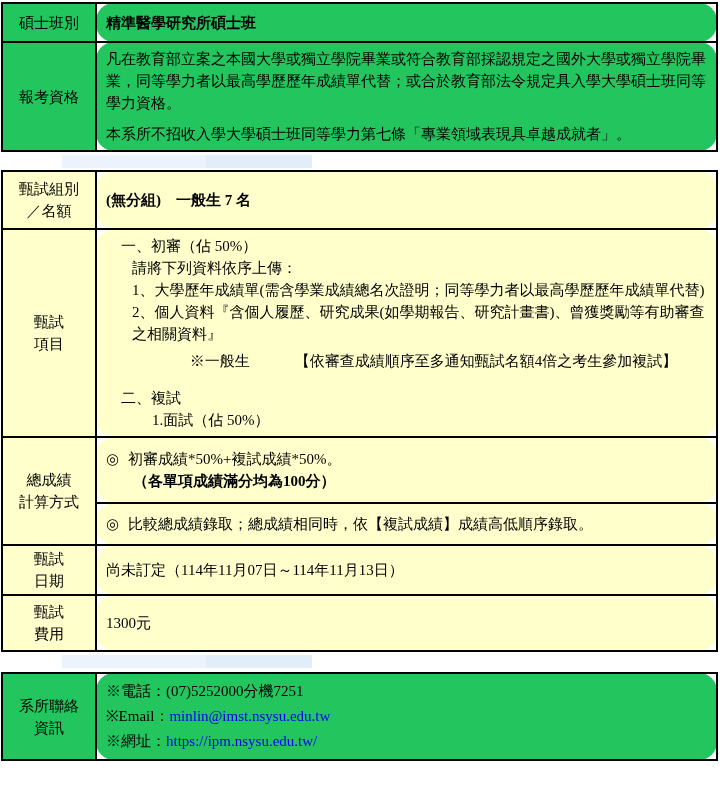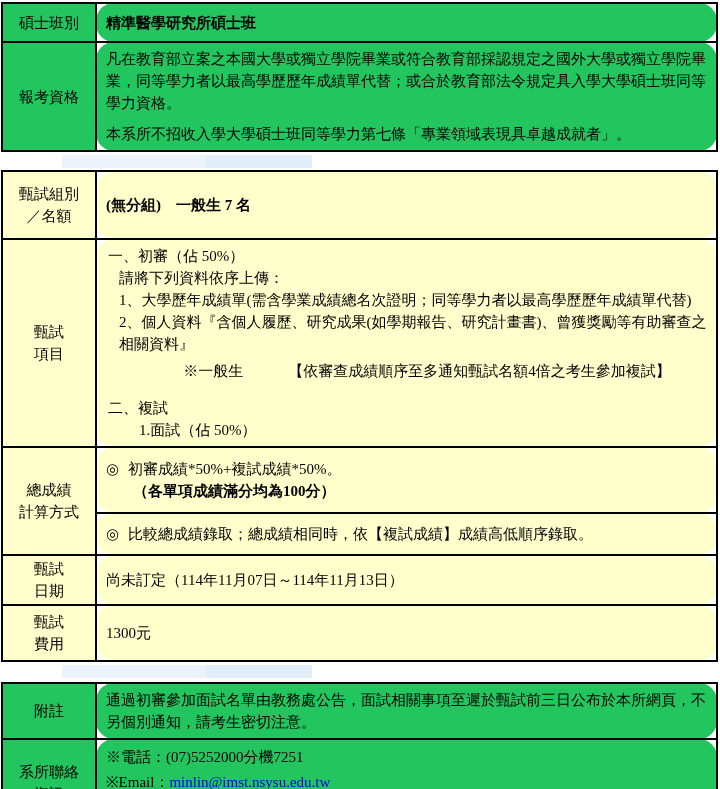--- a/index.html
+++ b/index.html
@@ -103,32 +103,32 @@
     </div>
 </div>
 
 <table class="tbl yellow">
   <colgroup>
       <col style="width:94px;">
       <col>
     </colgroup>
   <tbody>
       <tr>
-    <td class="lbl" style="height:68px;">
+    <td class="lbl" style="height:58px;">
       <div>甄試組別</div>
       <div>／名額</div>
     </td>
     <td class="val big">(無分組)　一般生 7 名</td>
   </tr>
   <tr>
     <td class="lbl" style="height:195px;">
       <div>甄試</div>
       <div>項目</div>
     </td>
-    <td class="val list" style="padding-left:3px;">
+    <td class="val list" style="padding-left:16px;">
       <div class="ln pl1">一、初審（佔 50%）</div>
       <div class="ln pl2">請將下列資料依序上傳：</div>
       <div class="ln pl2">1、大學歷年成績單(需含學業成績總名次證明；同等學力者以最高學歷歷年成績單代替)</div>
       <div class="ln pl2">2、個人資料『含個人履歷、研究成果(如學期報告、研究計畫書)、曾獲獎勵等有助審查之相關資料』</div>
       <div class="ln pl3 mt1">※一般生　　　【依審查成績順序至多通知甄試名額4倍之考生參加複試】</div>
       <div class="ln pl1 mt2">二、複試</div>
       <div class="ln pl4">1.面試（佔 50%）</div>
     </td>
   </tr>
   <tr>
@@ -169,24 +169,20 @@
       <span class="seg2"></span>
     </div>
 </div>
 
 <table class="tbl green">
   <colgroup>
       <col style="width:94px;">
       <col>
     </colgroup>
   <tbody>
-      <tr>
-    <td class="lbl" style="height:48px;">附註</td>
-    <td class="val">通過初審參加面試名單由教務處公告，面試相關事項至遲於甄試前三日公布於本所網頁，不另個別通知，請考生密切注意。</td>
-  </tr>
   <tr>
     <td class="lbl" style="height:74px;">
       <div>系所聯絡</div>
       <div>資訊</div>
     </td>
     <td class="val contact">
       <div class="ln"><span>※電話：</span><span>(07)5252000分機7251</span></div>
       <div class="ln"><span>※Email：</span><a class="link">minlin@imst.nsysu.edu.tw</a></div>
       <div class="ln"><span>※網址：</span><a class="link">https://ipm.nsysu.edu.tw/</a></div>
     </td>

